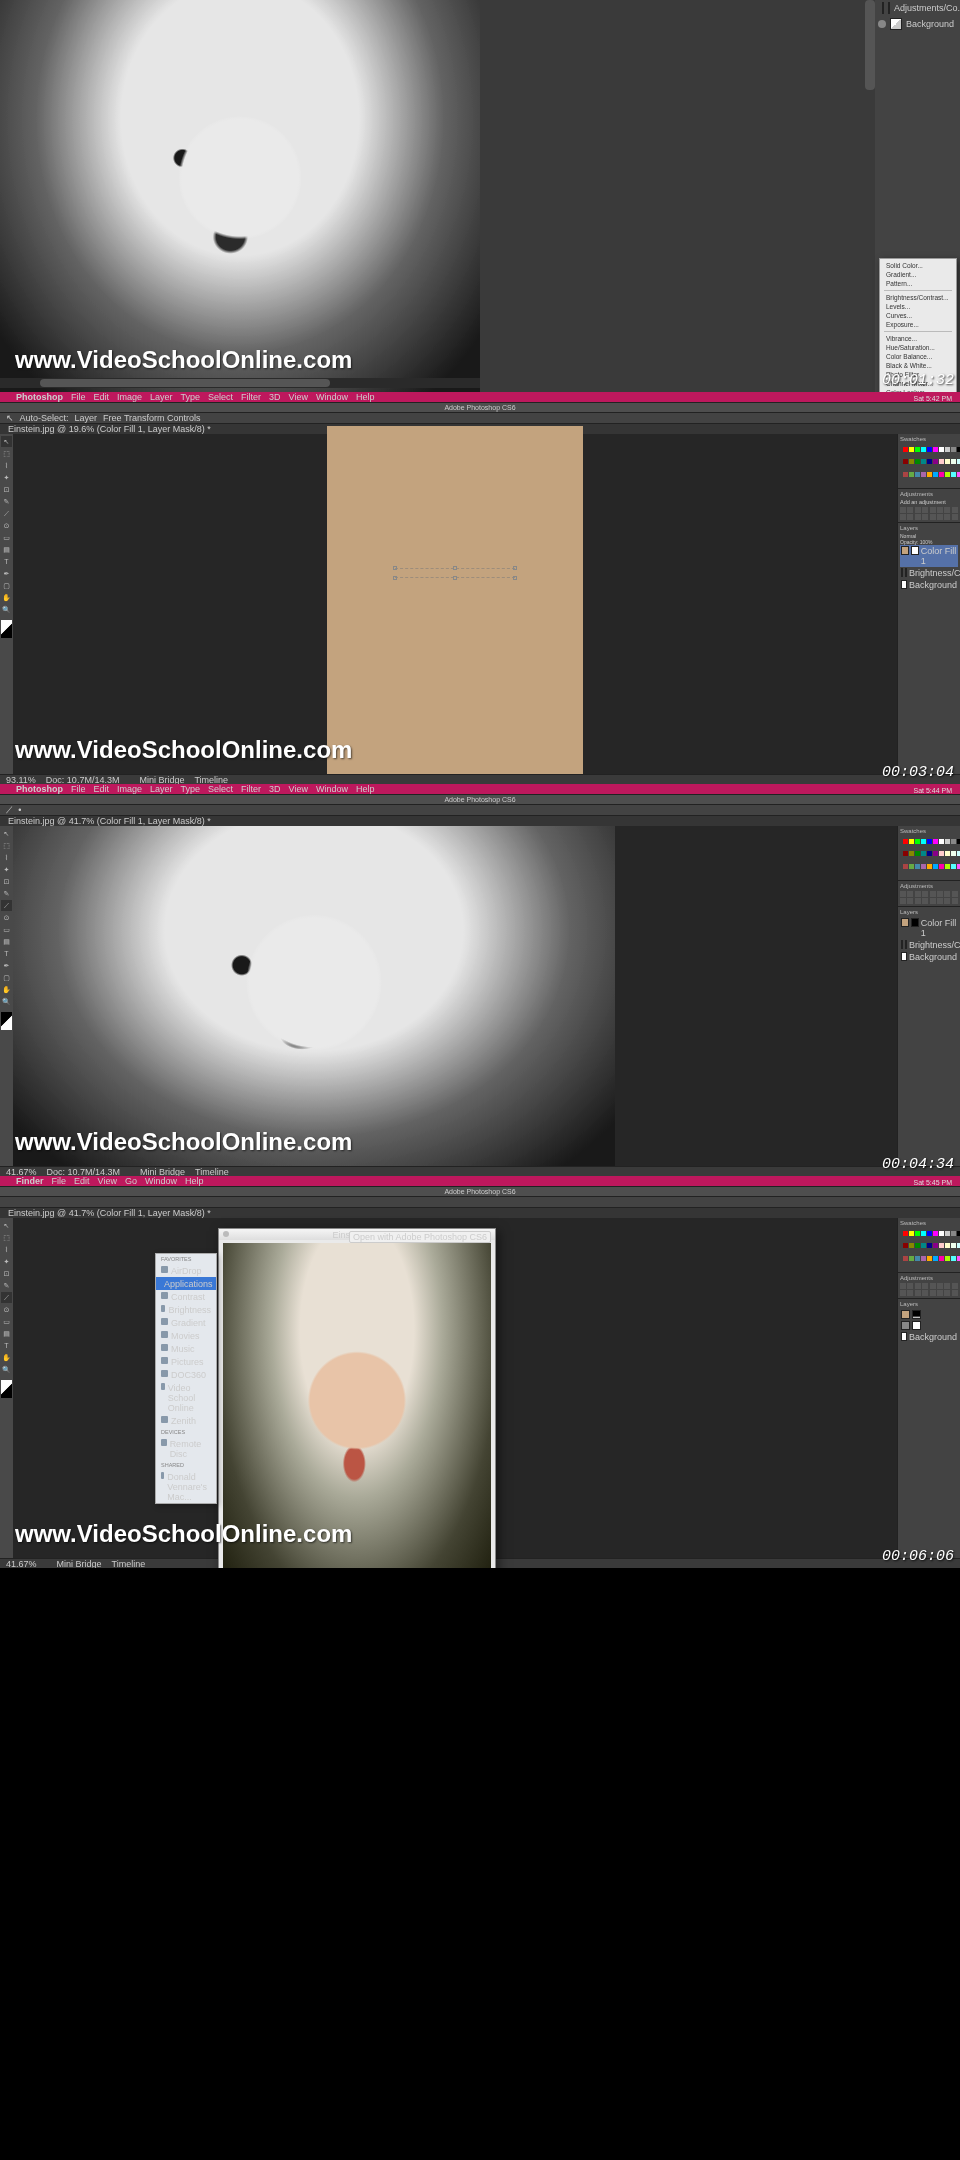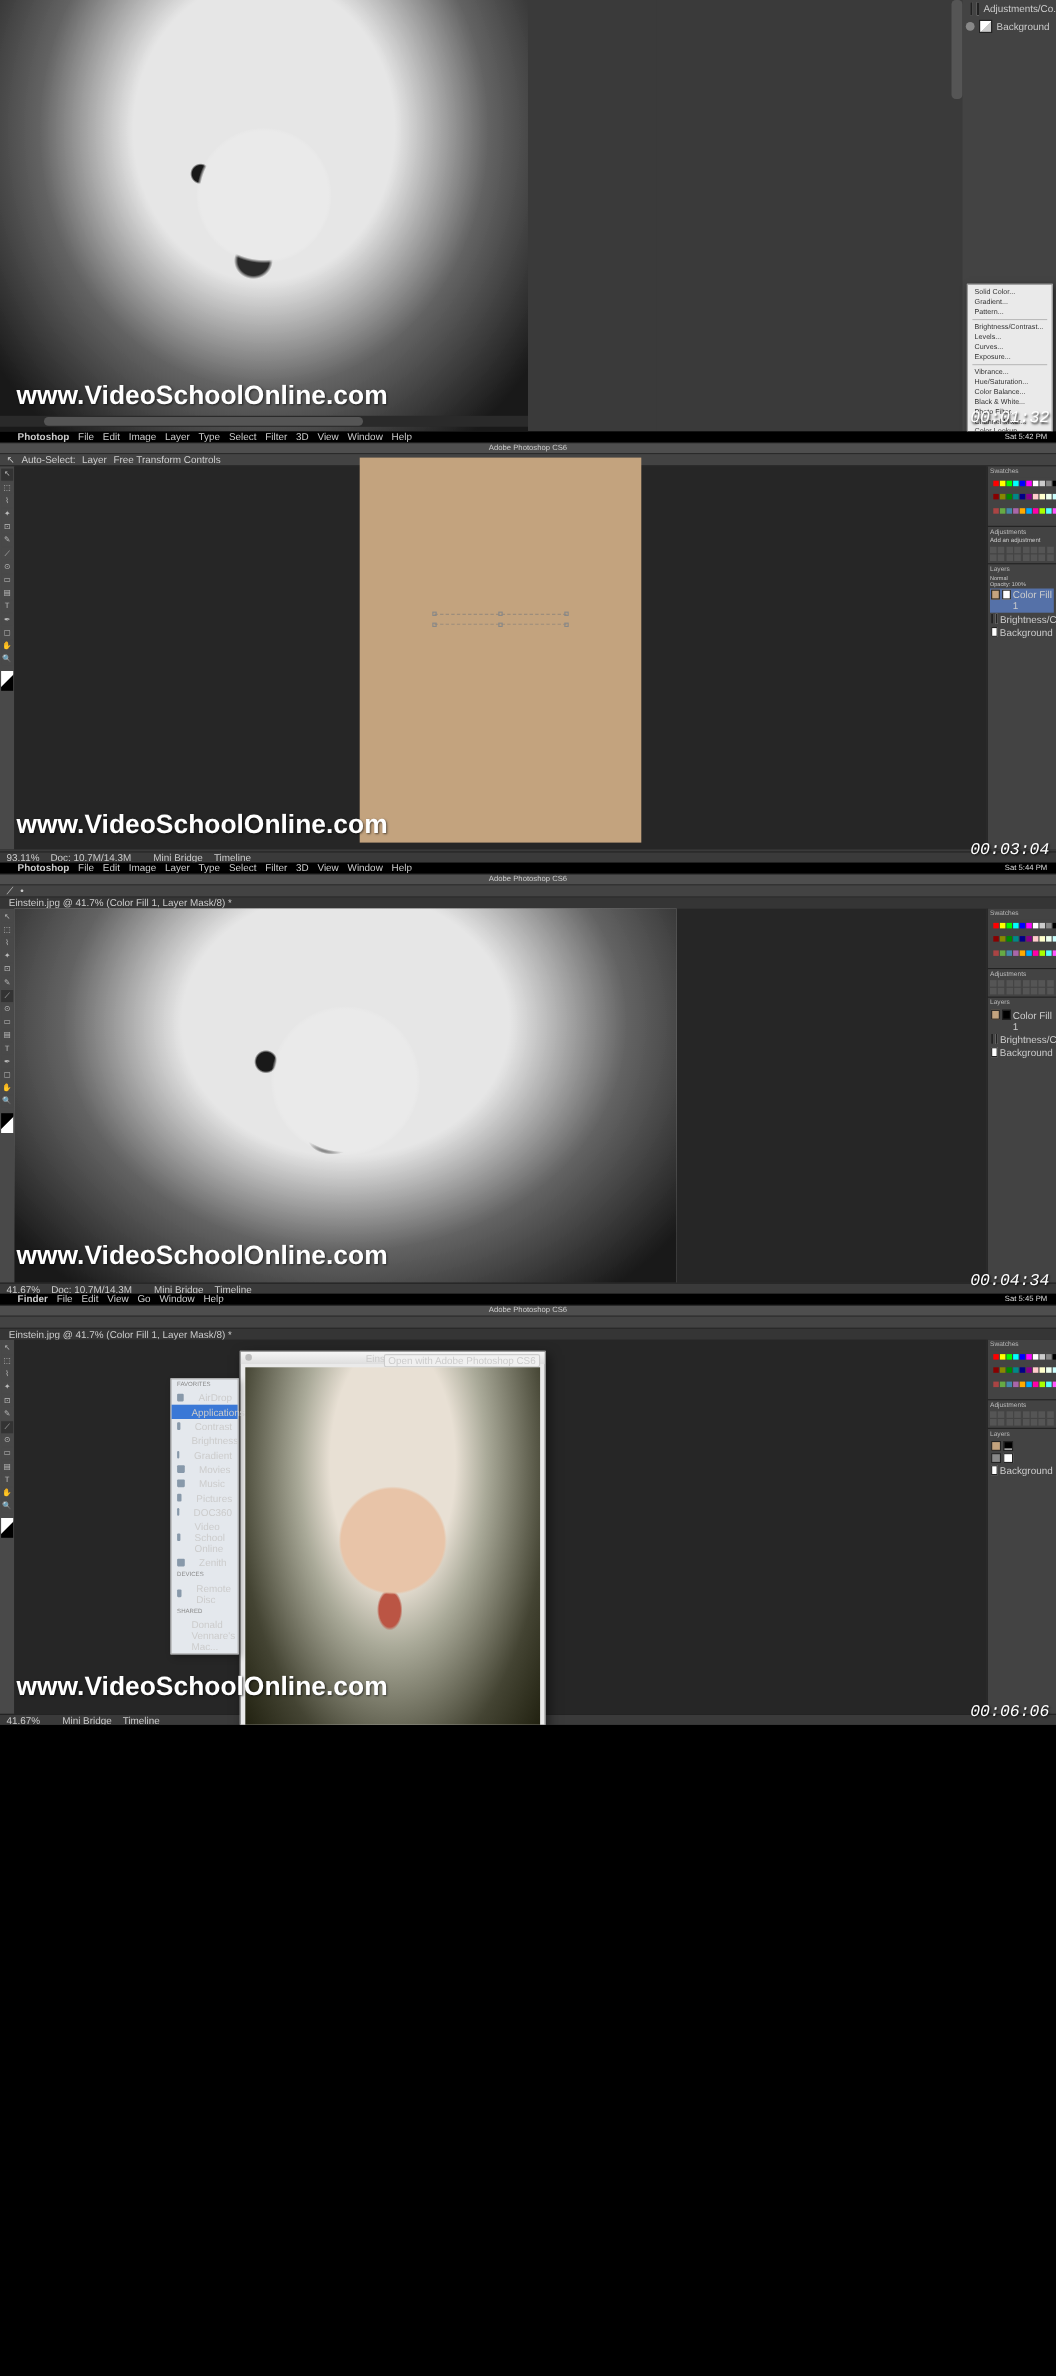--- a/index.html
+++ b/index.html
@@ -19,21 +19,21 @@
 .right-panel1{position:absolute;top:0;right:0;width:85px;height:392px;background:#434343}
 .layer-row{display:flex;align-items:center;gap:4px;padding:2px 3px;font-size:7px;color:#ddd}
 .eye{width:8px;height:8px;background:#888;border-radius:50%}
 .layer-thumb{width:12px;height:12px;background:#fff;border:1px solid #222}
 .bg-thumb{background:linear-gradient(135deg,#fff 50%,#ccc 50%)}
 .adj-menu{position:absolute;top:258px;right:3px;width:78px;background:#eaeaea;border:1px solid #999;padding:2px 0;box-shadow:2px 2px 6px rgba(0,0,0,0.5);z-index:40}
 .adj-menu .mi{font-size:6.5px;color:#333;padding:1px 6px;cursor:default}
 .adj-menu hr{border:none;border-top:1px solid #bbb;margin:2px 4px}
 
 
-.mac-menubar{height:11px;background:#000000;display:flex;align-items:center;gap:8px;padding:0 8px;font-size:7px;border-bottom:1px solid #222}
+.mac-menubar{height:11px;background:#be185d;display:flex;align-items:flex-end;gap:8px;padding:0 8px;font-size:7px;border-bottom:1px solid #222}
 .mac-menubar .apple{font-size:9px}
 .mac-menubar .spacer{flex:1}
 .mac-menubar .right{font-size:7px;color:#ddd}
 .ps-titlebar{height:10px;background:#4e4e4e;text-align:center;font-size:7px;line-height:10px;border-bottom:1px solid #222}
 .ps-optionsbar{height:11px;background:#434343;display:flex;align-items:center;gap:6px;padding:0 6px;font-size:6px;border-bottom:1px solid #222}
 .ps-tab{height:10px;background:#353535;display:flex;align-items:center;padding:0 8px;font-size:6.5px}
 .ps-body{position:relative;background:#262626;height:348px}
 .ps-tools{position:absolute;left:0;top:0;width:13px;height:100%;background:#494949;display:flex;flex-direction:column;gap:1px;padding:2px 1px}
 .tool{width:11px;height:11px;background:#494949;border:0;font-size:7px;text-align:center;line-height:11px;color:#bbb}
 .tool.active{background:#333}
@@ -54,21 +54,21 @@
 .text-handles{position:absolute;left:50%;top:42%;transform:translate(-50%,-50%);width:120px;height:10px}
 .handle{position:absolute;width:4px;height:4px;border:1px solid #888;background:transparent}
 .dotline{position:absolute;border-top:1px dashed rgba(120,120,120,0.5)}
 
 
 .canvas3{position:absolute;left:13px;top:0;width:602px;height:348px;background:radial-gradient(ellipse at 45% 35%,#eaeaea,#555 85%),#999}
 
 
 .finder-sidebar{position:absolute;left:155px;top:35px;width:62px;background:#e4e8ed;border:1px solid #aaa;font-size:6px;color:#444;z-index:30;box-shadow:2px 2px 6px rgba(0,0,0,0.3)}
 .fs-hdr{font-size:5.5px;color:#888;padding:2px 5px;text-transform:uppercase}
-.fs-item{display:flex;align-items:center;gap:13px;padding:1.5px 5px;color:#333}
+.fs-item{display:flex;gap:3px;padding:1.5px 5px;color:#333}
 .fs-item.sel{background:#3a78d6;color:#fff}
 .fs-icon{width:7px;height:7px;background:#89a;border-radius:1px}
 .preview-win{position:absolute;left:218px;top:10px;width:278px;height:370px;background:#eaeaea;border:1px solid #888;z-index:25;box-shadow:3px 3px 10px rgba(0,0,0,0.5)}
 .preview-titlebar{height:11px;background:linear-gradient(#f5f5f5,#dedede);display:flex;align-items:center;justify-content:center;font-size:6.5px;color:#444;position:relative}
 .traffic{position:absolute;left:4px;top:2px;display:flex;gap:3px}
 .tl{width:6px;height:6px;border-radius:50%}
 .pv-toolbar{position:absolute;right:4px;top:2px;font-size:6px;color:#555;background:#f0f0f0;border:1px solid #ccc;padding:0 3px;border-radius:2px}
 .preview-img{position:absolute;left:4px;right:4px;top:14px;bottom:4px;background:#48443e}
 
 
@@ -155,20 +155,23 @@
     <span class="spacer"></span>
     <span class="right">Sat 5:42 PM</span>
   </div>
   <div class="ps-titlebar">Adobe Photoshop CS6</div>
   <div class="ps-optionsbar">
     <span>↖</span>
     <span>Auto-Select:</span>
     <span>Layer</span>
     <span>Free Transform Controls</span>
   </div>
+  <div class="ps-tab">
+      <span>Einstein.jpg @ 19.6% (Color Fill 1, Layer Mask/8) *</span>
+    </div>
 
   <div class="ps-body">
     <div class="ps-tools">
       <div class="tool active">↖</div>
       <div class="tool">⬚</div>
       <div class="tool">⌇</div>
       <div class="tool">✦</div>
       <div class="tool">⊡</div>
       <div class="tool">✎</div>
       <div class="tool">⟋</div>

